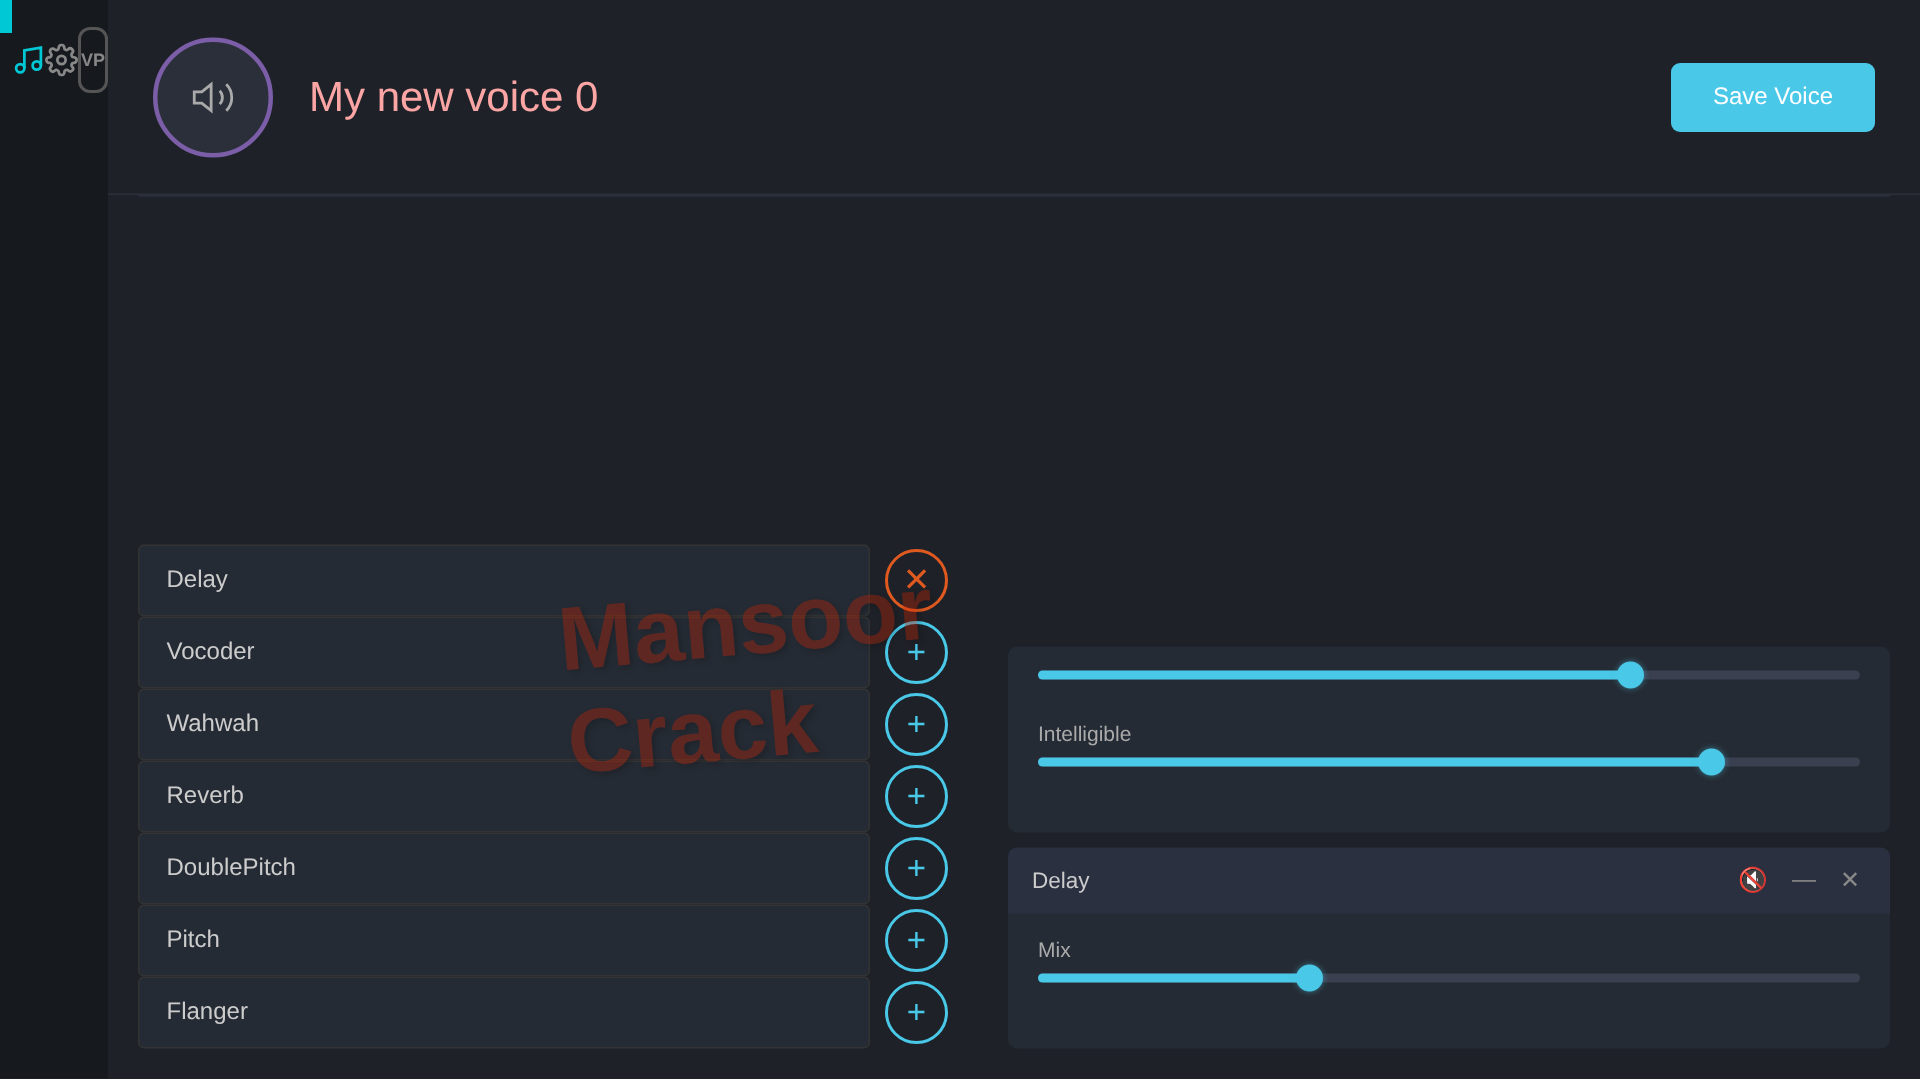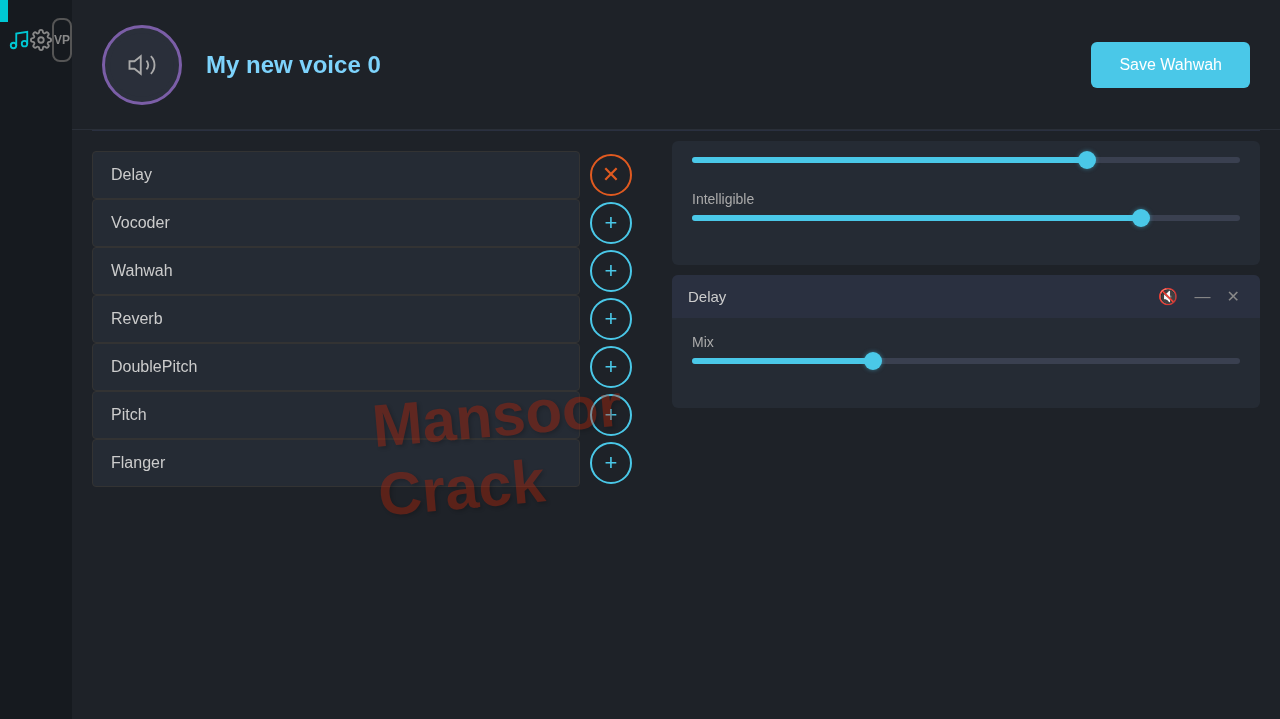--- a/index.html
+++ b/index.html
@@ -85,41 +85,42 @@
       height: 64px;
       border-radius: 50%;
       background: #2a2f3a;
       display: flex;
       align-items: center;
       justify-content: center;
       color: #aaa;
       font-size: 28px;
     }
     .voice-name {
-      font-size: 24px;
-      color: #7dd3fc;
-      font-weight: 700;
+      font-size: 28px;
+      color: #fca5a5;
+      font-weight: 400;
     }
     .save-btn {
       margin-left: auto;
       background: #4ac8e8;
       color: #fff;
       border: none;
       padding: 14px 28px;
       border-radius: 6px;
       font-size: 16px;
       cursor: pointer;
       font-weight: 500;
     }
 
     
     .content {
       flex: 1;
       display: flex;
       overflow: hidden;
+      align-items: flex-end;
     }
 
     
     .effects-panel {
       width: 580px;
       padding: 20px 20px;
       overflow-y: auto;
       display: flex;
       flex-direction: column;
       gap: 12px;
@@ -313,21 +314,21 @@
     <div class="avatar-container">
       <div class="avatar-inner">
         <svg width="30" height="30" viewBox="0 0 24 24" fill="none" stroke="#aaa" stroke-width="1.5">
           <polygon points="11 5 6 9 2 9 2 15 6 15 11 19 11 5"></polygon>
           <path d="M19.07 4.93a10 10 0 0 1 0 14.14"></path>
           <path d="M15.54 8.46a5 5 0 0 1 0 7.07"></path>
         </svg>
       </div>
     </div>
     <div class="voice-name">My new voice 0</div>
-    <button class="save-btn">Save Wahwah</button>
+    <button class="save-btn">Save Voice</button>
   </div>
 
   <div class="divider-line"></div>
 
   <div class="content">
 
     <div class="effects-panel">
 
       <div id="effects-list">
           <div class="effect-row">

